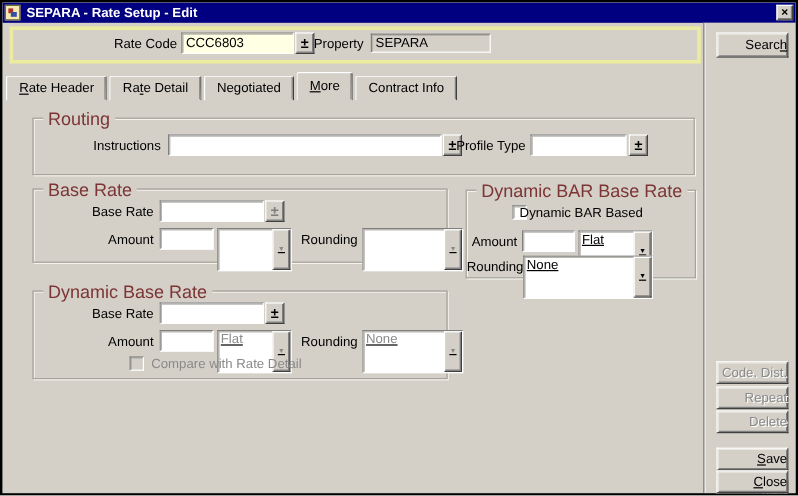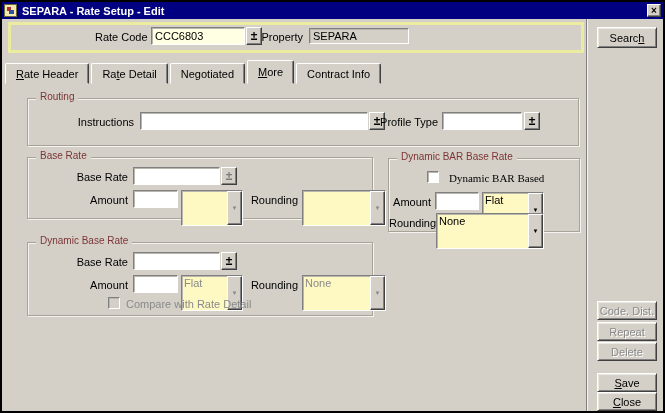--- a/index.html
+++ b/index.html
@@ -35,22 +35,22 @@
     box-shadow:inset 1px 1px 0 #b8b5ad; outline:none;
   }
   .lov {
     position:absolute; width:16px; height:18px; padding:0;
     background:#d4d0c8; border:1px solid; border-color:#fff #404040 #404040 #fff;
     box-shadow:inset -1px -1px 0 #808080;
     font-size:12px; font-weight:bold; line-height:14px; text-align:center; cursor:default;
   }
   .lov.dim { color:#7d7d7d; }
   .combo { position:absolute; height:36px; display:flex;
-    background:#fef9c3; border:1px solid; border-color:#808080 #fff #fff #808080;
-    box-shadow:inset 1px 1px 0 #b8b5ad; }
+    background:#ffffff; border:1px solid; border-color:#808080 #fff #fff #808080;
+    box-shadow:inset 1px 1px 0 #b8b5ad;text-decoration:underline; }
   .combo .combo-text { flex:1; font-size:11px; padding:1px 2px; overflow:hidden; white-space:nowrap; }
   .combo .combo-arrow {
     width:15px; background:#d4d0c8; border:1px solid; border-color:#fff #404040 #404040 #fff;
     box-shadow:inset -1px -1px 0 #808080;
     font-size:6px; display:flex; align-items:center; justify-content:center; color:#000;
   }
   .combo.disabled .combo-text { color:#8a8a8a; }
   .combo.disabled .combo-arrow { color:#8a8a8a; }
   .checkbox {
     position:absolute; width:12px; height:12px;
@@ -82,21 +82,21 @@
   .tab.active { height:24px; z-index:2; font-weight:normal; }
   .hk { text-decoration:underline; }
 
   
   .groupbox {
     position:absolute; border:1px solid #a7a399;
     box-shadow:1px 1px 0 #f4f3ef, inset 1px 1px 0 #f4f3ef;
   }
   .group-title {
     position:absolute; top:-8px; left:8px; padding:0 4px; background:#d4d0c8;
-    font-size:10px; color:#7c3434; white-space:nowrap;
+    font-size:15px; color:#7c3434; white-space:nowrap;
   }
 
   #routing { left:25px; top:96px; width:552px; height:48px; }
   #routing .lbl-instructions { left:2px; top:17px; width:104px; text-align:right; }
   #routing .fld-instructions { left:112px; top:13px; width:228px; }
   #routing .lov-instructions { left:341px; top:13px; }
   #routing .lbl-profile { left:350px; top:17px; width:60px; text-align:right; }
   #routing .fld-profile { left:414px; top:13px; width:80px; }
   #routing .lov-profile { left:496px; top:13px; }
 
@@ -105,21 +105,21 @@
   #base-rate .fld-base { left:105px; top:9px; width:87px; }
   #base-rate .lov-base { left:193px; top:9px; }
   #base-rate .lbl-amount { left:0; top:36px; width:100px; text-align:right; }
   #base-rate .fld-amount { left:105px; top:32px; width:45px; }
   #base-rate .cmb-type { left:153px; top:32px; width:62px; }
   #base-rate .lbl-rounding { left:216px; top:36px; width:54px; text-align:right; }
   #base-rate .cmb-rounding { left:274px; top:32px; width:84px; }
 
   #dynamic-bar { left:386px; top:156px; width:192px; height:74px; }
   #dynamic-bar .chk-bar { left:38px; top:12px; }
-  #dynamic-bar .lbl-chk { left:60px; top:13px;font-family:Liberation Serif, serif; }
+  #dynamic-bar .lbl-chk { left:44px; top:13px; }
   #dynamic-bar .lbl-amount { left:0; top:37px; width:42px; text-align:right; }
   #dynamic-bar .fld-amount { left:46px; top:33px; width:44px; }
   #dynamic-bar .cmb-type { left:93px; top:33px; width:62px; }
   #dynamic-bar .lbl-rounding { left:0; top:58px; width:44px; text-align:right; }
   #dynamic-bar .cmb-rounding { left:47px; top:54px; width:108px; }
 
   #dynamic-base { left:25px; top:240px; width:346px; height:74px; }
   #dynamic-base .lbl-base { left:0; top:13px; width:100px; text-align:right; }
   #dynamic-base .fld-base { left:105px; top:9px; width:87px; }
   #dynamic-base .lov-base { left:193px; top:9px; }
@@ -134,21 +134,21 @@
   
   .side-panel {
     position:absolute; left:584px; top:17px; width:77px; height:392px;
     background:#d4d0c8; border-left:1px solid #808080;
     box-shadow:inset 1px 0 0 #f4f3ef;
   }
   .side-btn {
     position:absolute; left:10px; width:60px; height:19px; padding:0;
     background:#d4d0c8; border:1px solid; border-color:#fff #404040 #404040 #fff;
     box-shadow:inset 1px 1px 0 #ece9e2, inset -1px -1px 0 #808080;
-    font-size:11px; color:#000; text-align:center; cursor:default;
+    font-size:11px; color:#000; text-align:right; cursor:default;
   }
   .side-btn.disabled { color:#8a8a8a; text-shadow:1px 1px 0 #fff; }
   .btn-search  { top:8px;  height:21px; }
   .btn-changes { top:259px; }
   .btn-chnl    { top:282px; }
   .btn-repeat  { top:303px; }
   .btn-delete  { top:323px; }
   .btn-new     { top:341px;margin-top:40px; }
   .btn-save    { top:354px; }
   .btn-close   { top:373px; }

